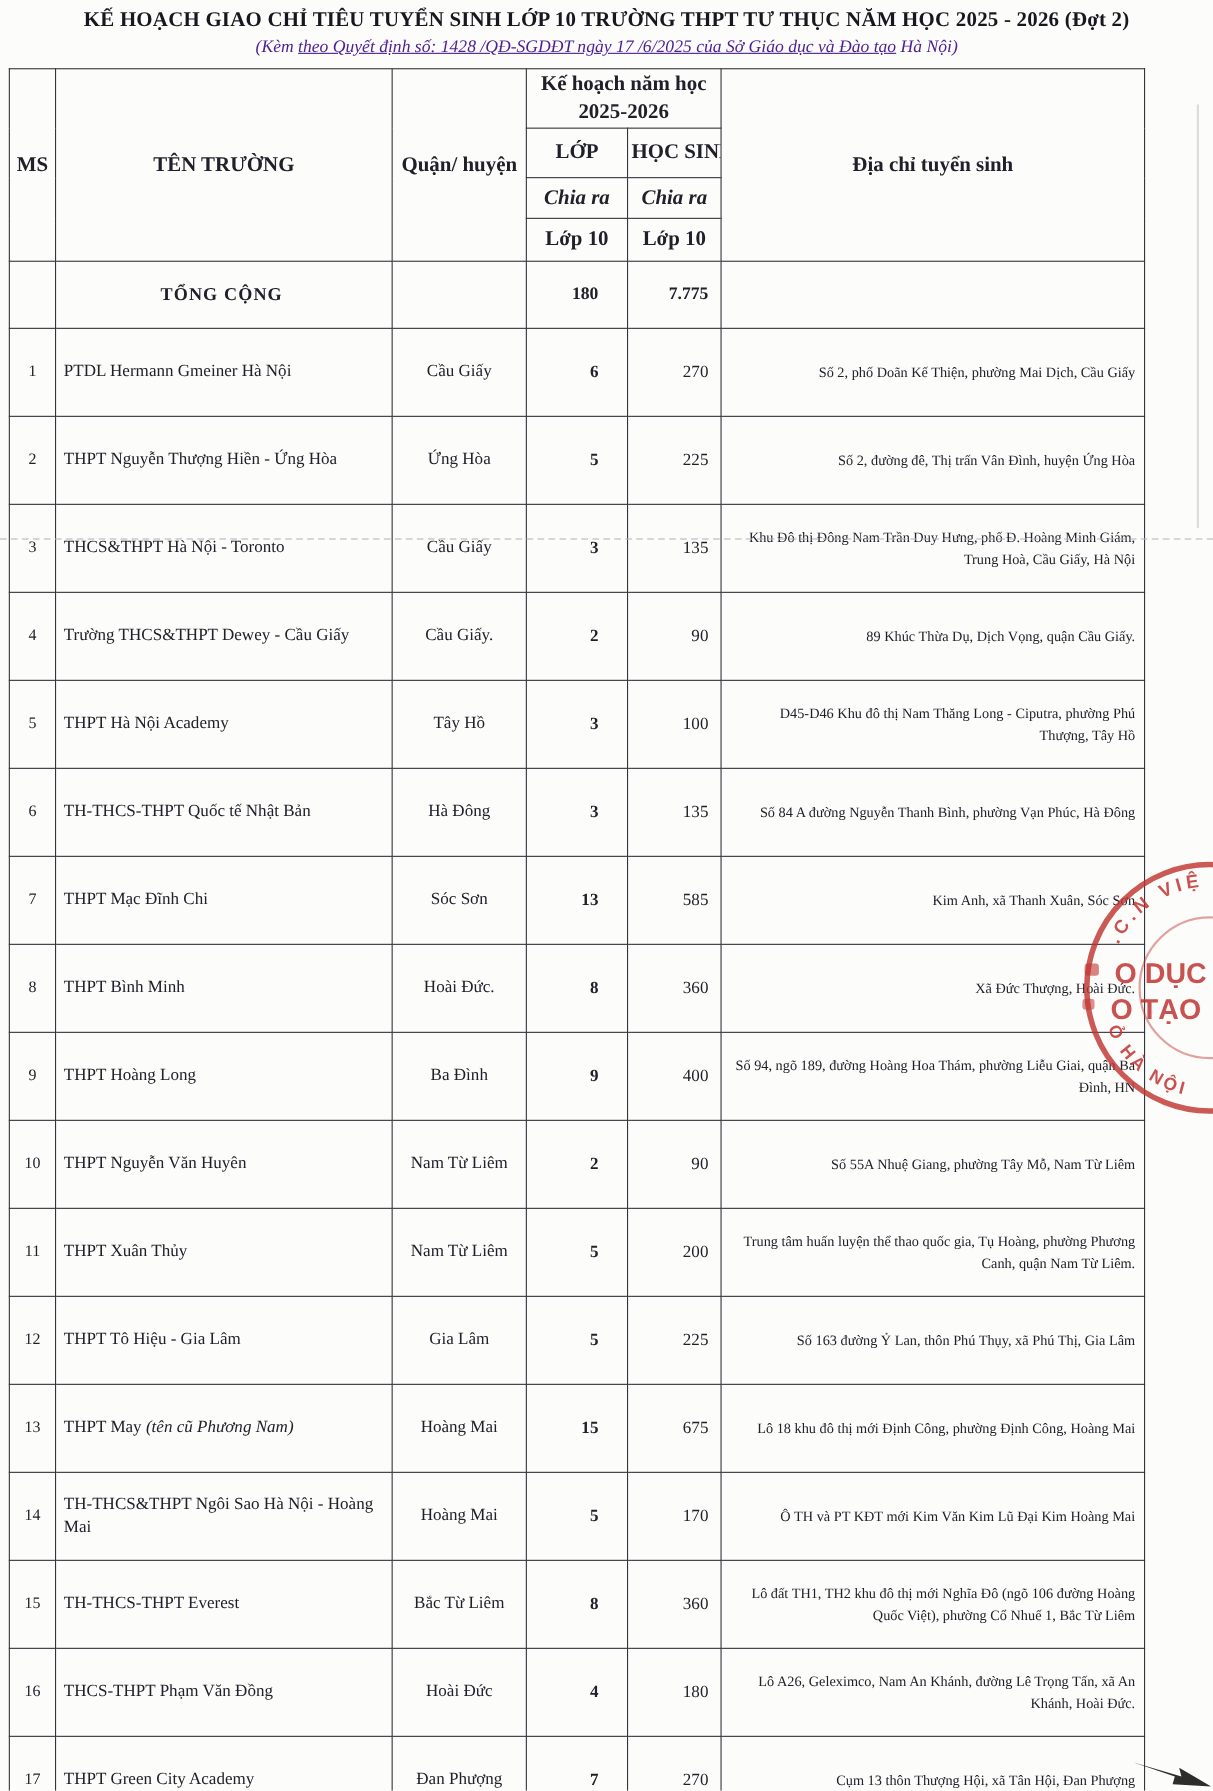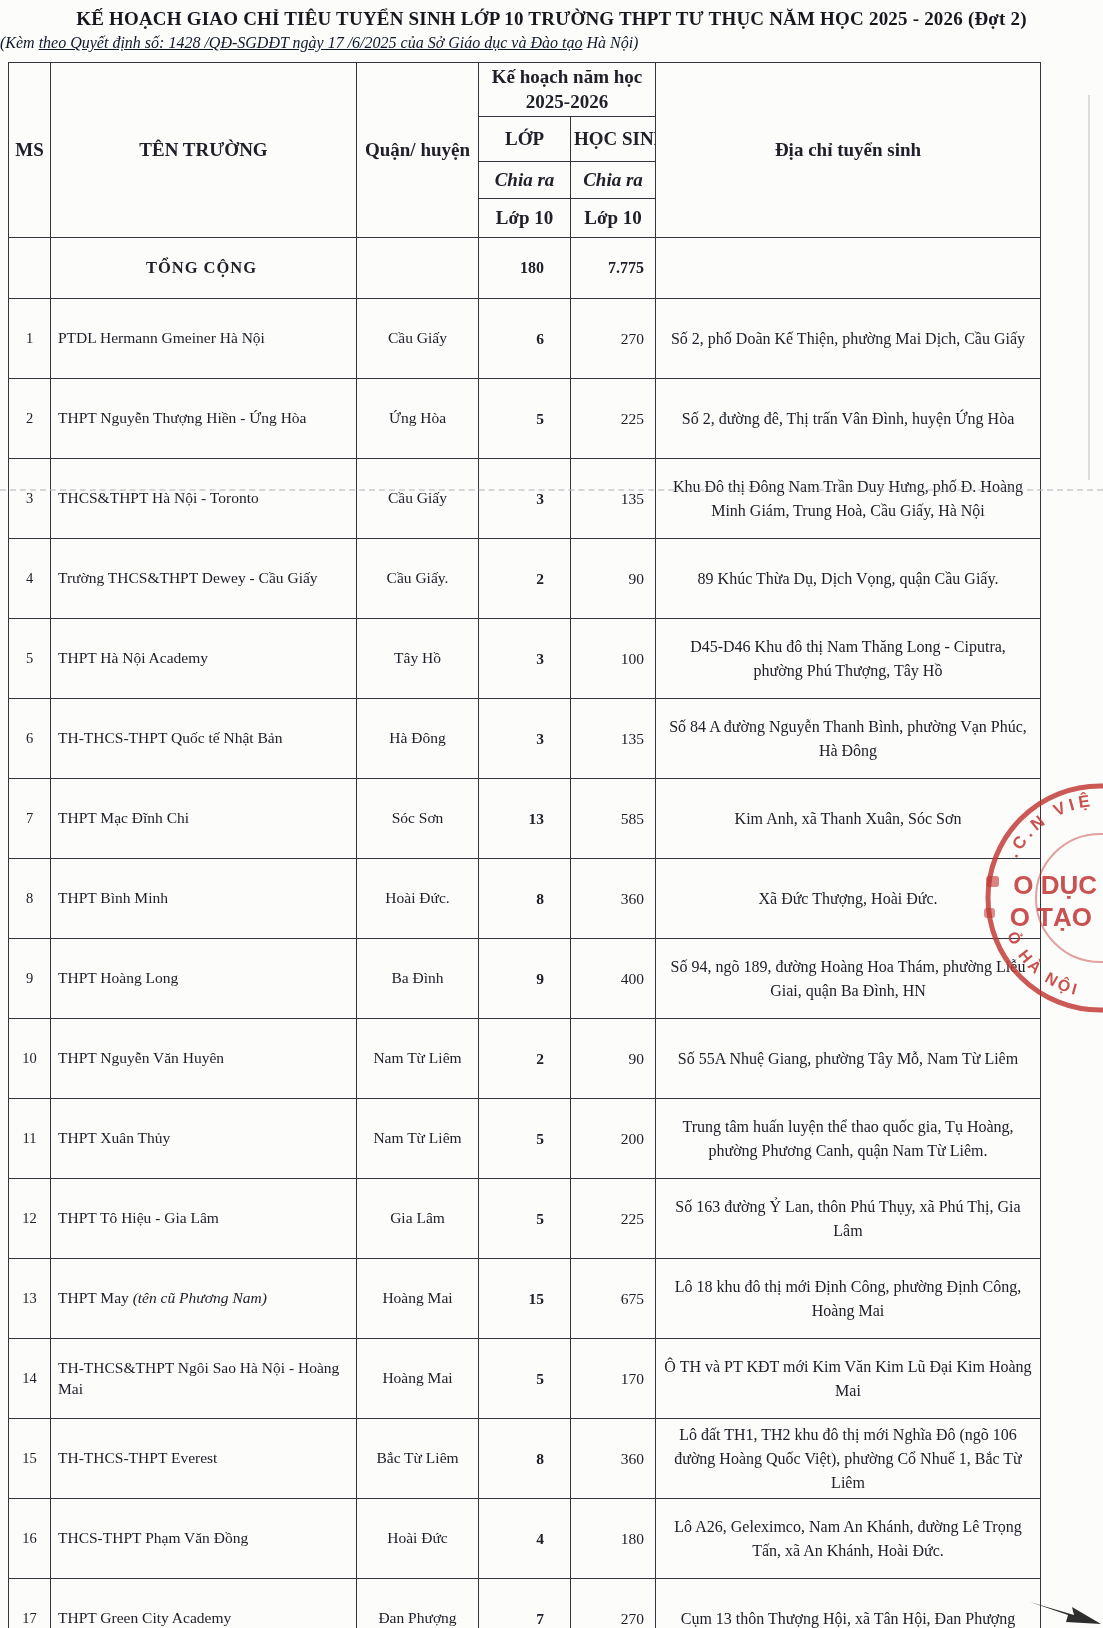--- a/index.html
+++ b/index.html
@@ -14,24 +14,24 @@
     background:#fcfcfa;
   }
   .doc-title{
     margin:8px 10px 4px 10px;
     text-align:center;
     font-size:19px;font-weight:bold;
     letter-spacing:.2px;
     color:#17171f;
   }
   .doc-subtitle{
-    text-align:left;
+    text-align:center;
     font-size:16px;font-style:italic;
     margin:2px 0 10px 0;
-    color:#0f172a;
+    color:#4c1d95;
   }
   .doc-subtitle .u{text-decoration:underline;}
   table.quota{
     border-collapse:collapse;
     margin-left:8px;
     width:1032px;
     table-layout:fixed;
   }
   table.quota th, table.quota td{
     border:1.6px solid #34343e;
@@ -43,21 +43,21 @@
   th.h-lop{border-right:none;}
   th.h-hs{border-left:none;text-align:right;padding-right:1px;white-space:nowrap;}
   th.h-chia{font-style:italic;font-size:14.5px;margin-left:16px;}
   td{font-size:15.5px;}
   td.c-ms{text-align:center;font-size:14.5px;}
   td.c-name{text-align:left;padding:4px 4px 4px 7px;line-height:1.35;}
   td.c-name .note{font-style:italic;}
   td.c-district{text-align:center;line-height:1.35;padding:2px 6px;}
   td.c-lop{text-align:right;padding-right:26px;font-weight:bold;}
   td.c-hs{text-align:right;padding-right:11px;font-weight:normal;}
-  td.c-addr{font-size:16px;text-align:center;padding:3px 8px;line-height:1.5;}
+  td.c-addr{font-size:13px;text-align:right;padding:3px 8px;line-height:1.5;}
   tr.total-row td{height:52px;font-weight:bold;}
   tr.total-row td.c-name{text-align:center;font-size:16.5px;letter-spacing:1px;padding-left:0;}
   tr.total-row td.c-lop{font-size:16px;}
   tr.total-row td.c-hs{font-size:16px;padding-left:27px;}
   tr.data-row td{height:71px;}
   
   tr.hr-a th{height:46px;}
   tr.hr-b th{height:40px;}
   tr.hr-c th{height:32px;}
   tr.hr-d th{height:34px;}

